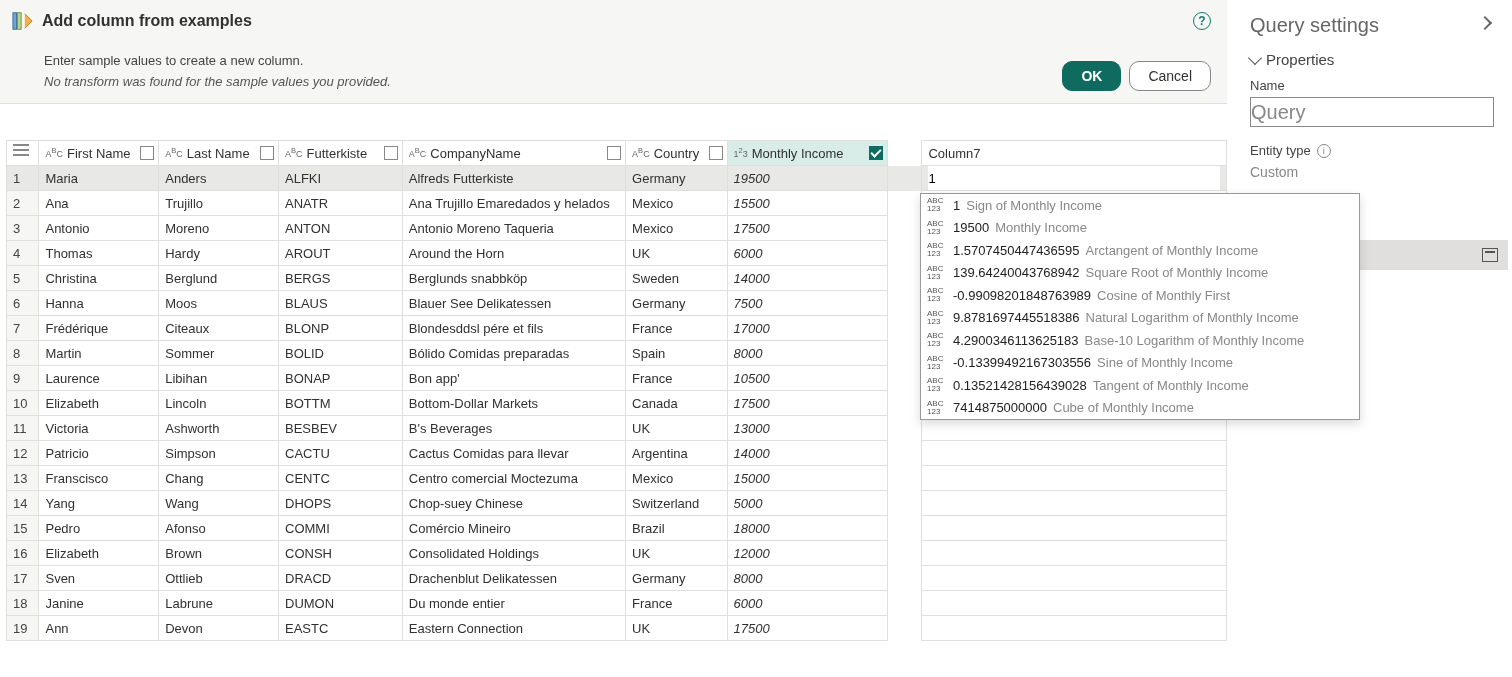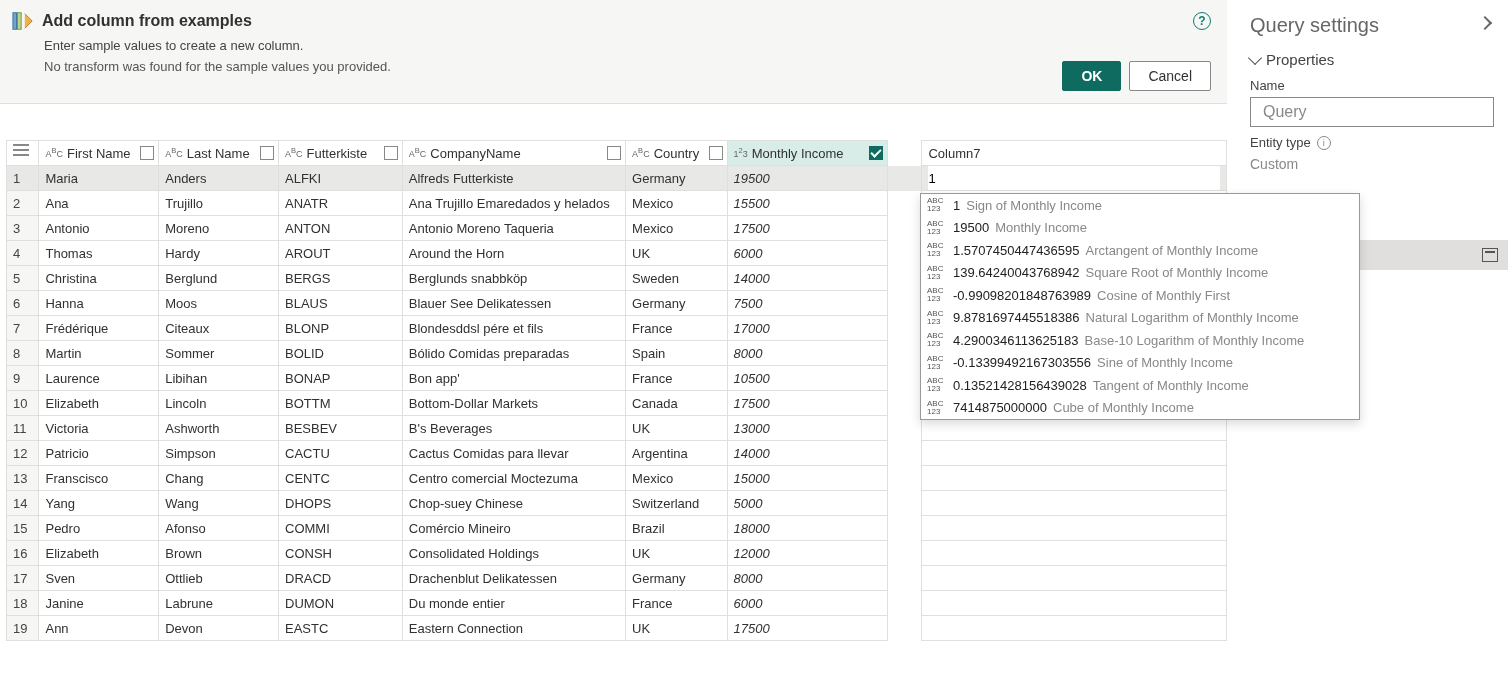--- a/index.html
+++ b/index.html
@@ -25,35 +25,35 @@
     padding: 10px 18px 12px 12px;
     position: relative;
     height: 104px;
   }
   .banner-head {
     display: flex;
     align-items: center;
     gap: 8px;
   }
   .banner-title { font-size: 16px; font-weight: 600; }
-  .banner-sub { margin-left: 32px; margin-top: 6px; font-size: 13px; color: #444;}
-  .banner-msg { margin-left: 32px; margin-top: 6px; color: #555; }
+  .banner-sub { margin-left: 32px; margin-top: 21px; font-size: 13px; color: #444;}
+  .banner-msg { margin-left: 32px; margin-top: 6px; font-style: italic; color: #555; }
   .help-icon {
     position: absolute; right: 16px; top: 12px;
     width: 18px; height: 18px; border: 1.5px solid #0f7b6f;
     border-radius: 50%; color: #0f7b6f;
     display:flex; align-items:center; justify-content:center;
     font-size:12px; font-weight:600;
   }
   .banner-buttons {
     position:absolute; right:16px; bottom:12px; display:flex; gap:8px;
   }
   .btn {
     height: 30px; padding: 4px 18px; font-size: 14px;
-    border-radius: 2px; cursor: pointer;
+    border-radius: 10px; cursor: pointer;
     display:flex; align-items:center;
   }
   .btn-primary { background:#0f6b5f; color:#fff; border:1px solid #0f6b5f; font-weight:600;}
   .btn-secondary { background:#fff; border:1px solid #8a8886; color:#323130;}
   
   .grid-wrap {
     position:absolute; left:6px; top:140px; right:0; bottom:0;
   }
   table.data { border-collapse: collapse; width: 100%; table-layout: fixed;}
   table.data th, table.data td {
@@ -121,24 +121,24 @@
   }
   .side-expand::before {
     content:""; display:block; width:8px; height:8px;
     border-right:2px solid #666; border-top:2px solid #666;
     transform: rotate(45deg);
   }
   .section-head { display:flex; align-items:center; gap:6px; font-size:15px; color:#444; margin-bottom:10px;}
   .chev { width:10px; height:10px; border-left:1.5px solid #555; border-bottom:1.5px solid #555; transform: rotate(-45deg); margin-top:-4px;}
   .field-label { font-size:13px; color:#444; margin-bottom:4px;}
   .text-input {
-    width:100%; height:30px; border:1px solid #8a8886; padding:0 12px;
-    font-size:16px; color:#888;
-  }
-  .entity-row { display:flex; align-items:center; gap:6px; margin-top:8px; color:#444;}
+    width:100%; height:30px; border:1px solid #8a8886; padding:0 0;
+    font-size:20px; color:#888;
+  }
+  .entity-row { display:flex; align-items:center; gap:6px; margin-top:16px; color:#444;}
   .info-icn { width:14px; height:14px; border:1px solid #888; border-radius:50%;
     display:flex; align-items:center; justify-content:center; font-size:9px; color:#888;}
   .entity-val { color:#888; margin-top:6px; font-size:14px;}
   .step-row {
     position:absolute; left:0; right:0; top:240px; height:30px;
     background:#e1dfdd; display:flex; align-items:center;
     padding: 0 10px;
   }
   .step-icons { margin-left:auto; display:flex; gap:8px; color:#555;}
   .mini-box { width:16px; height:14px; border:1.5px solid #555; position:relative;}

